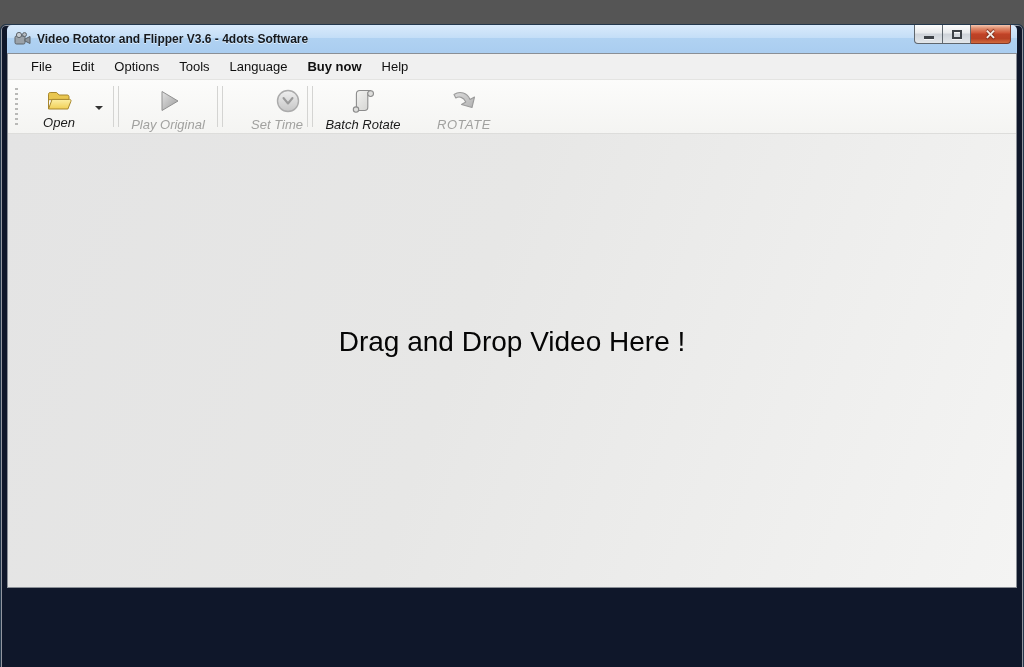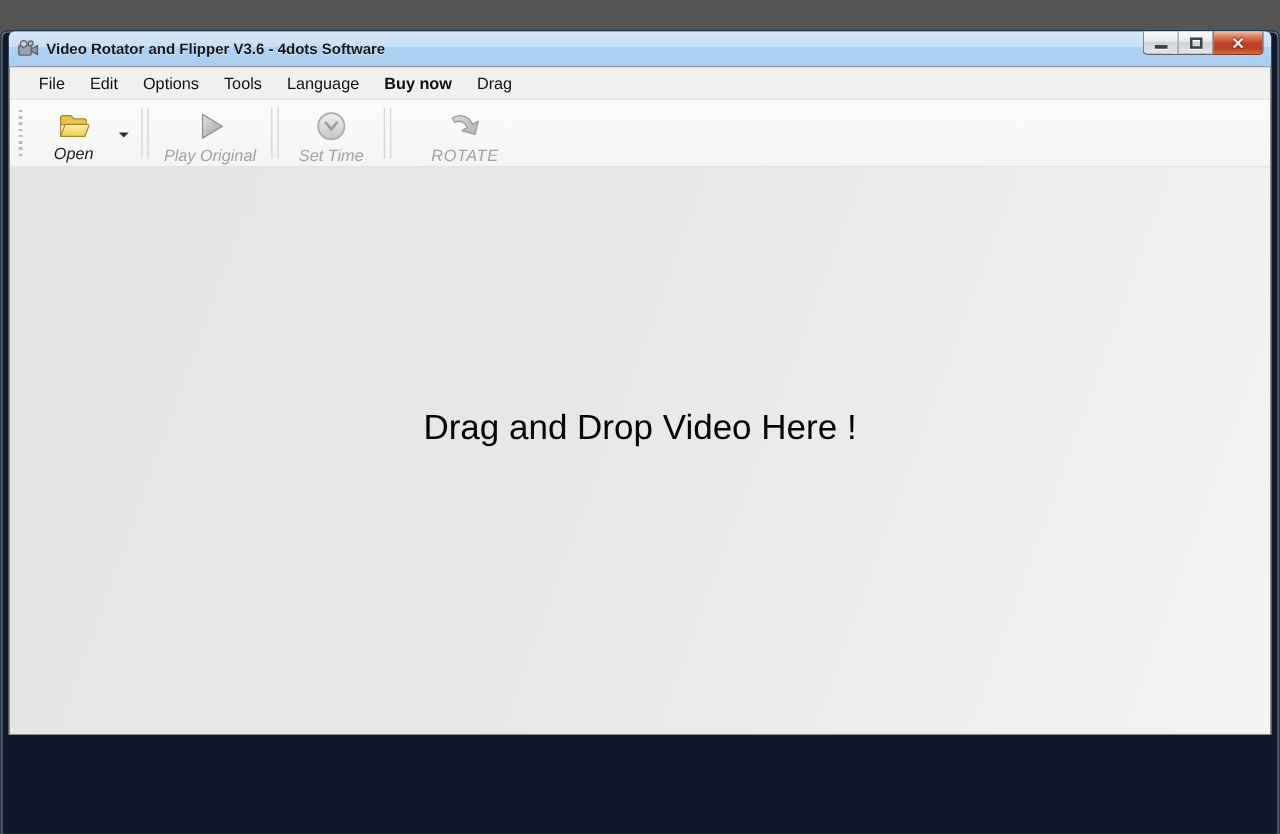--- a/index.html
+++ b/index.html
@@ -95,21 +95,21 @@
     border-right:4px solid transparent; border-top:4px solid #333; margin-top:2px; }
   .tb-sep {
     width:6px; margin:3px 4px; align-self:stretch;
     border-left:1px solid #d4d4d2; border-right:1px solid #d4d4d2;
   }
 
   
   .b-open { width:60px; margin-left:2px; }
   .b-playo { width:90px; }
   .b-playc { width:96px; }
-  .b-settime { width:76px; }
+  .b-settime { width:76px;align-items:flex-end; }
   .b-batch { width:92px; }
   .b-rotate { width:78px; margin-left:16px; }
 
   
   .main {
     flex:1 1 auto; position:relative;
     background:linear-gradient(110deg, #e4e4e4 0%, #e7e7e6 45%, #f4f4f3 100%);
   }
   .drop-text {
     position:absolute; left:50%; top:46%; transform:translate(-50%,-50%);
@@ -145,21 +145,21 @@
 
   <div class="client">
 
     <div class="menubar">
       <span class="menu-item">File</span>
       <span class="menu-item">Edit</span>
       <span class="menu-item">Options</span>
       <span class="menu-item">Tools</span>
       <span class="menu-item">Language</span>
       <span class="menu-item bold">Buy now</span>
-      <span class="menu-item">Drag</span>
+      <span class="menu-item">Help</span>
     </div>
 
     <div class="toolbar">
       <div class="tb-grip"></div>
 
       <div class="tb-btn b-open">
         <span class="icon">
           <svg width="30" height="28" viewBox="0 0 30 28">
             <defs>
               <linearGradient id="foldg" x1="0" y1="0" x2="0" y2="1">
@@ -208,20 +208,36 @@
               </defs>
             <circle cx="15" cy="15" r="10.5" fill="url(#cg1)" stroke="#ababab" stroke-width="1.4"></circle>
             <path d="M10.5 12 L15 17.5 L19.5 12" fill="none" stroke="#9a9a9a" stroke-width="2" stroke-linecap="round" stroke-linejoin="round"></path>
           </svg>
         </span>
         <span class="tb-label">Set Time</span>
       </div>
 
       <div class="tb-sep"></div>
 
+      <div class="tb-btn b-batch">
+        <span class="icon">
+          <svg width="30" height="30" viewBox="0 0 30 30">
+            <defs>
+                <linearGradient id="sg1" x1="0" y1="0" x2="1" y2="1">
+              <stop offset="0" stop-color="#f6f6f4"></stop>
+                  <stop offset="1" stop-color="#d2d2d0"></stop>
+            </linearGradient>
+              </defs>
+            <path d="M12 4.5 c-2.6 0-3.6 1.8-3.6 3.4 V20.5 c0 2.6-1.1 3.7-2.9 4 H16.5 c2.2 0 3.3-1.4 3.3-3.2 V8 c0-2 1-3.5 3-3.5 z" fill="url(#sg1)" stroke="#8c8c8c" stroke-width="1.1" stroke-linejoin="round"></path>
+            <circle cx="22.6" cy="7.6" r="2.9" fill="#dededc" stroke="#8c8c8c" stroke-width="1.1"></circle>
+            <circle cx="8" cy="23.6" r="2.7" fill="#dededc" stroke="#8c8c8c" stroke-width="1.1"></circle>
+          </svg>
+        </span>
+        <span class="tb-label">Batch Rotate</span>
+      </div>
 
       <div class="tb-btn b-rotate disabled">
         <span class="icon">
           <svg width="34" height="30" viewBox="0 0 34 30">
             <defs>
                 <linearGradient id="rg1" x1="0" y1="0" x2="1" y2="1">
               <stop offset="0" stop-color="#dbdbdb"></stop>
                   <stop offset="1" stop-color="#b2b2b2"></stop>
             </linearGradient>
               </defs>

